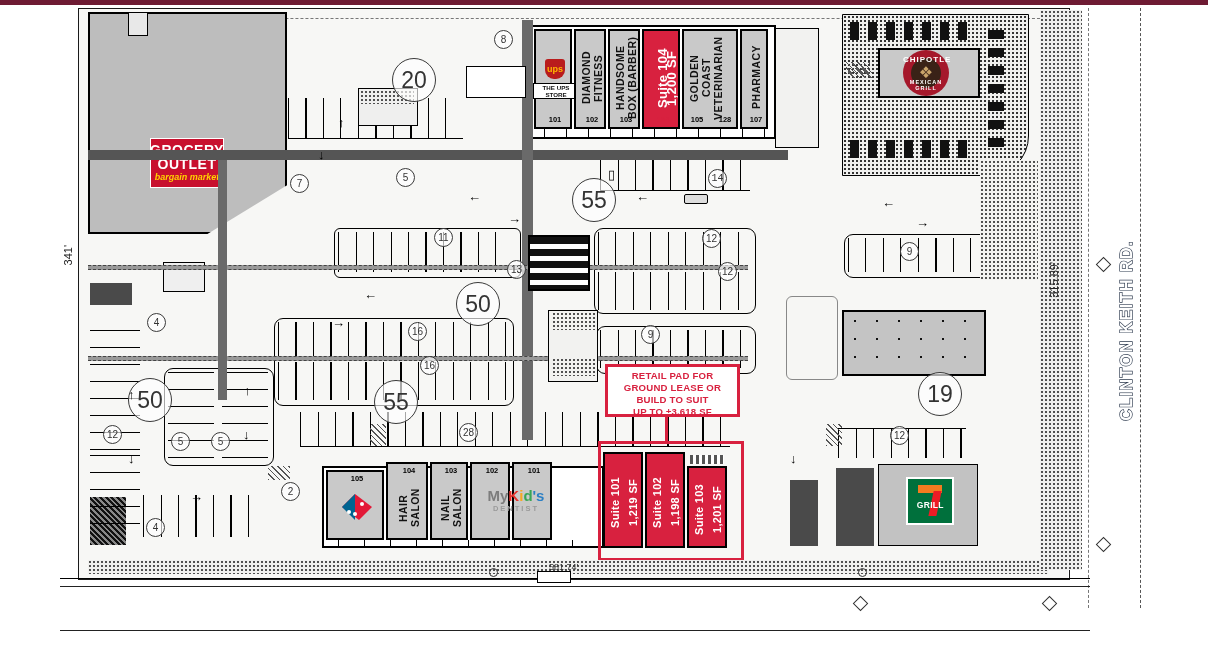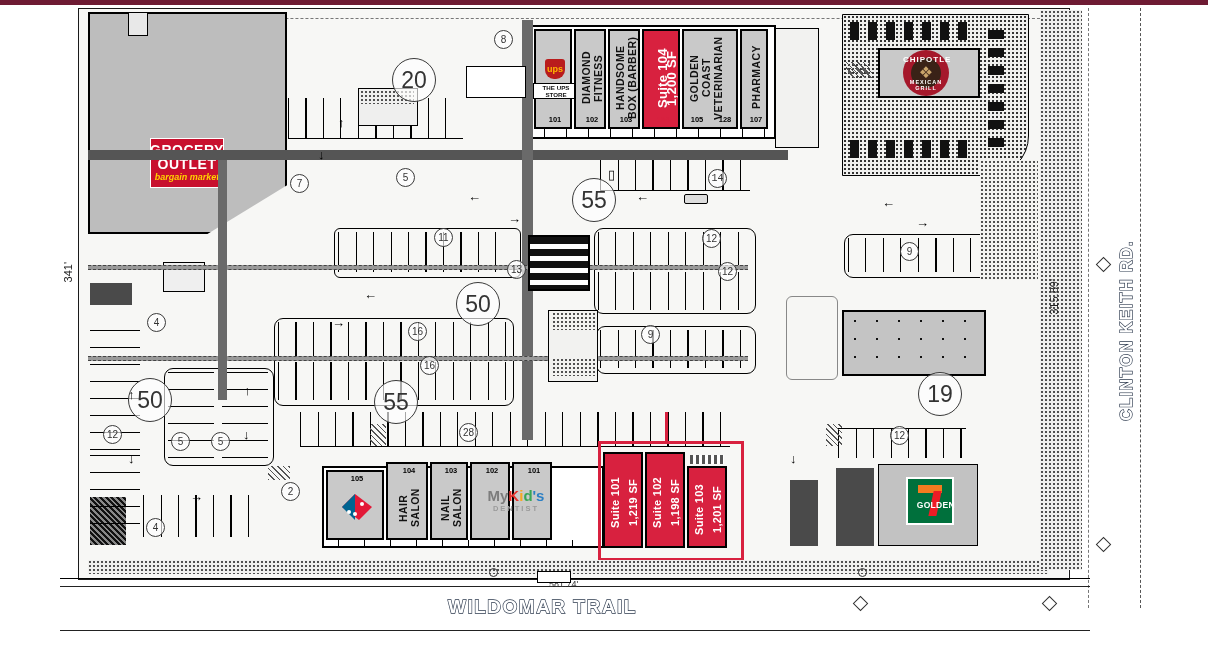--- a/index.html
+++ b/index.html
@@ -26,21 +26,21 @@
   .stalls-h{position:absolute;
     background-image:repeating-linear-gradient(to bottom,#000 0px,#000 1px,transparent 1px,transparent 17px);}
   .curb{position:absolute;border:1.6px solid #000;border-radius:9px;background:transparent;}
 
   .arrow{position:absolute;font-size:13px;line-height:1;color:#000;}
 
   
   .street{position:absolute;font-weight:bold;letter-spacing:1.5px;color:#fff;
     -webkit-text-stroke:1.3px #2d3a4e;paint-order:stroke fill;}
 
-  .dimtxt{position:absolute;font-size:11px;color:#222;margin-top:17px;}
+  .dimtxt{position:absolute;font-size:11px;color:#222;}
 
   
   .hatch{position:absolute;
     background-image:repeating-linear-gradient(45deg,#555 0px,#555 1px,transparent 1px,transparent 4px);}
   .dots{position:absolute;
     background-image:radial-gradient(#444 0.7px,transparent 0.8px);background-size:4px 4px;}
   .darkfill{position:absolute;background:#4a4a4a;}
 
   
   .suiteLbl{font-weight:bold;font-size:11.5px;line-height:1.15;letter-spacing:.3px;}
@@ -296,28 +296,34 @@
 
   <div class="bldg red" style="left:687px;top:466px;width:40px;height:82px;">
     <div class="vlabel suiteLbl abs" style="left:-1px;top:2px;width:22px;height:78px;display:flex;align-items:center;justify-content:center;text-align:center;color:#fff;font-size:11px;">Suite 103</div>
     <div class="vlabel suiteLbl abs" style="left:17px;top:2px;width:22px;height:78px;display:flex;align-items:center;justify-content:center;text-align:center;color:#fff;font-size:11px;">1,201 SF</div>
   </div>
 
   <div class="abs" style="left:690px;top:455px;width:34px;height:9px;
       background-image:repeating-linear-gradient(to right,#555 0 3px,#fff 3px 6px);"></div>
 
   <div id="callout-stem" style="left:665px;top:412px;height:32px;"></div>
+  <div id="callout" style="left:605px;top:364px;width:125px;height:44px;padding:3px 2px 0 2px;text-align:center;">
+    <div>RETAIL PAD FOR</div>
+    <div>GROUND LEASE OR</div>
+    <div>BUILD TO SUIT</div>
+    <div>UP TO ±3,618 SF</div>
+  </div>
 
   <div class="abs" style="left:878px;top:464px;width:98px;height:80px;background:#c2c2c2;border:1px solid #000;"></div>
   <div class="logo-711" style="left:906px;top:477px;width:44px;height:44px;">
     <div class="s711">
       <div class="seven">
         <div class="bar"></div>
         <div class="leg"></div>
-        <div class="word">GOLDEN</div>
+        <div class="word">GRILL</div>
       </div>
     </div>
   </div>
   <div class="darkfill" style="left:836px;top:468px;width:38px;height:78px;"></div>
   <div class="darkfill" style="left:790px;top:480px;width:28px;height:66px;"></div>
 
   <div class="bubble bub-lg" style="left:392px;top:58px;">20</div>
   <div class="bubble bub-lg" style="left:572px;top:178px;">55</div>
   <div class="bubble bub-lg" style="left:456px;top:282px;">50</div>
   <div class="bubble bub-lg" style="left:374px;top:380px;">55</div>
@@ -361,21 +367,20 @@
   <div class="arrow" style="left:190px;top:490px;">→</div>
   <div class="arrow" style="left:790px;top:452px;">↓</div>
   <div class="arrow" style="left:608px;top:168px;">▯</div>
   <div class="abs" style="left:684px;top:194px;width:22px;height:8px;border:1px solid #000;background:#ddd;border-radius:2px;"></div>
 
   <div class="dots" style="left:88px;top:560px;width:960px;height:14px;background-color:#f0f0ee;"></div>
   <div class="solidh" style="left:60px;top:578px;width:1030px;"></div>
   <div class="solidh" style="left:60px;top:586px;width:1030px;border-top:1px solid #222;"></div>
   <div class="solidh" style="left:60px;top:630px;width:1030px;border-top:1px solid #222;"></div>
 
-  <div class="street" style="left:448px;top:596px;font-size:19px;">WILDOMAR TRAIL</div>
 
   <div class="street vlabel" style="left:1118px;top:240px;font-size:16px;">CLINTON KEITH RD.</div>
 
   <div class="dots" style="left:1040px;top:10px;width:42px;height:560px;background-color:#f0f0ee;"></div>
   <div class="dots" style="left:980px;top:160px;width:58px;height:120px;background-color:#f3f3f1;"></div>
 
   <div class="dimtxt vlabel" style="left:62px;top:245px;">341'</div>
   <div class="dimtxt vlabel" style="left:1048px;top:262px;">315.89'</div>
   <div class="dimtxt" style="left:549px;top:562px;font-size:9px;color:#333;">581.74'</div>
 

